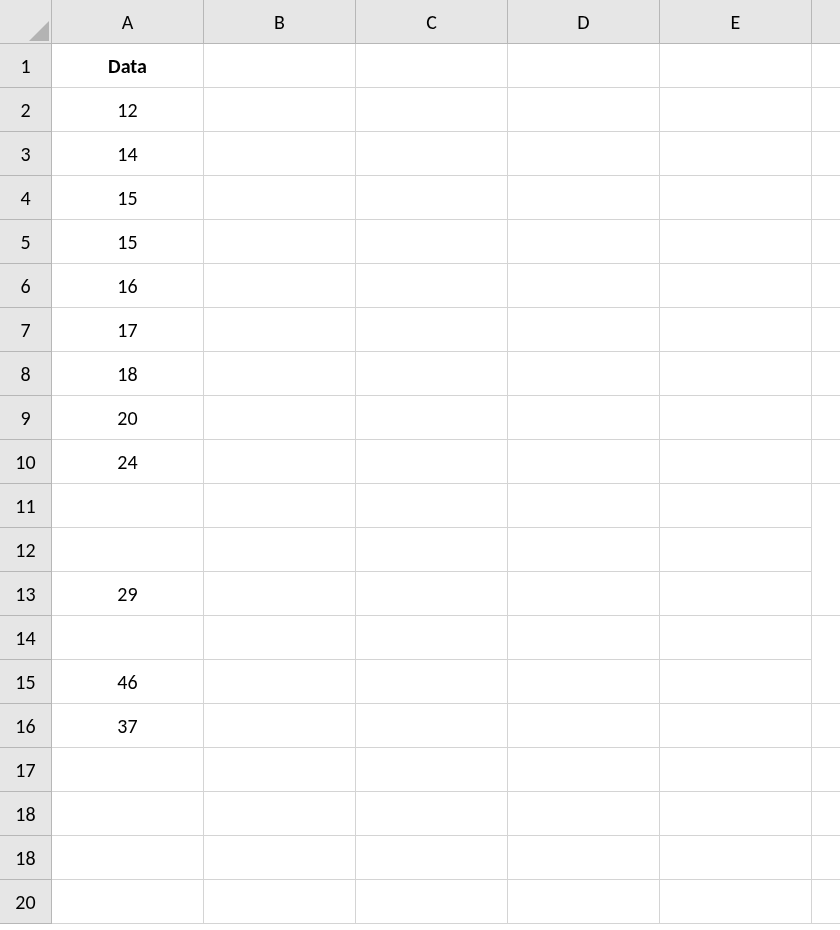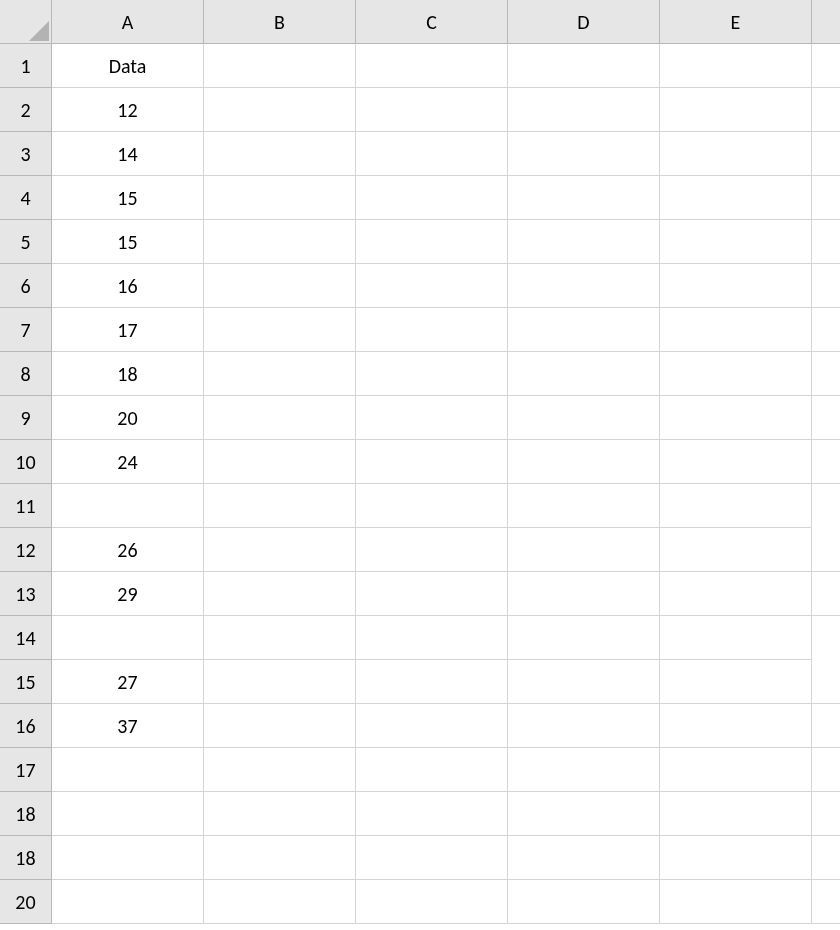--- a/index.html
+++ b/index.html
@@ -41,21 +41,21 @@
     }
     .cell {
       border-right: 1px solid #d4d4d4;
       border-bottom: 1px solid #d4d4d4;
       display: flex;
       align-items: center;
       justify-content: center;
       padding: 0 6px;
       background: #fff;
     }
-    .bold { font-weight: normal; text-align: center; }
+    .bold { font-weight: bold; text-align: center; }
   </style>
 </head>
 <body>
 
 <div class="sheet" id="sheet">
     <div class="corner">
       <svg width="20" height="20">
         <polygon points="20,0 20,20 0,20" fill="#b3b3b3"></polygon>
       </svg>
     </div>
@@ -191,23 +191,20 @@
       <span>11</span>
     </div>
     <div class="cell"></div>
     <div class="cell"></div>
     <div class="cell"></div>
     <div class="cell"></div>
     <div class="cell"></div>
     <div class="hdr row">
       <span>12</span>
     </div>
-    <div class="cell">
-      <span>26</span>
-    </div>
     <div class="cell"></div>
     <div class="cell"></div>
     <div class="cell"></div>
     <div class="cell"></div>
     <div class="cell"></div>
     <div class="hdr row">
       <span>13</span>
     </div>
     <div class="cell">
       <span>29</span>
@@ -222,21 +219,21 @@
     </div>
     <div class="cell"></div>
     <div class="cell"></div>
     <div class="cell"></div>
     <div class="cell"></div>
     <div class="cell"></div>
     <div class="hdr row">
       <span>15</span>
     </div>
     <div class="cell">
-      <span>27</span>
+      <span>46</span>
     </div>
     <div class="cell"></div>
     <div class="cell"></div>
     <div class="cell"></div>
     <div class="cell"></div>
     <div class="cell"></div>
     <div class="hdr row">
       <span>16</span>
     </div>
     <div class="cell">

